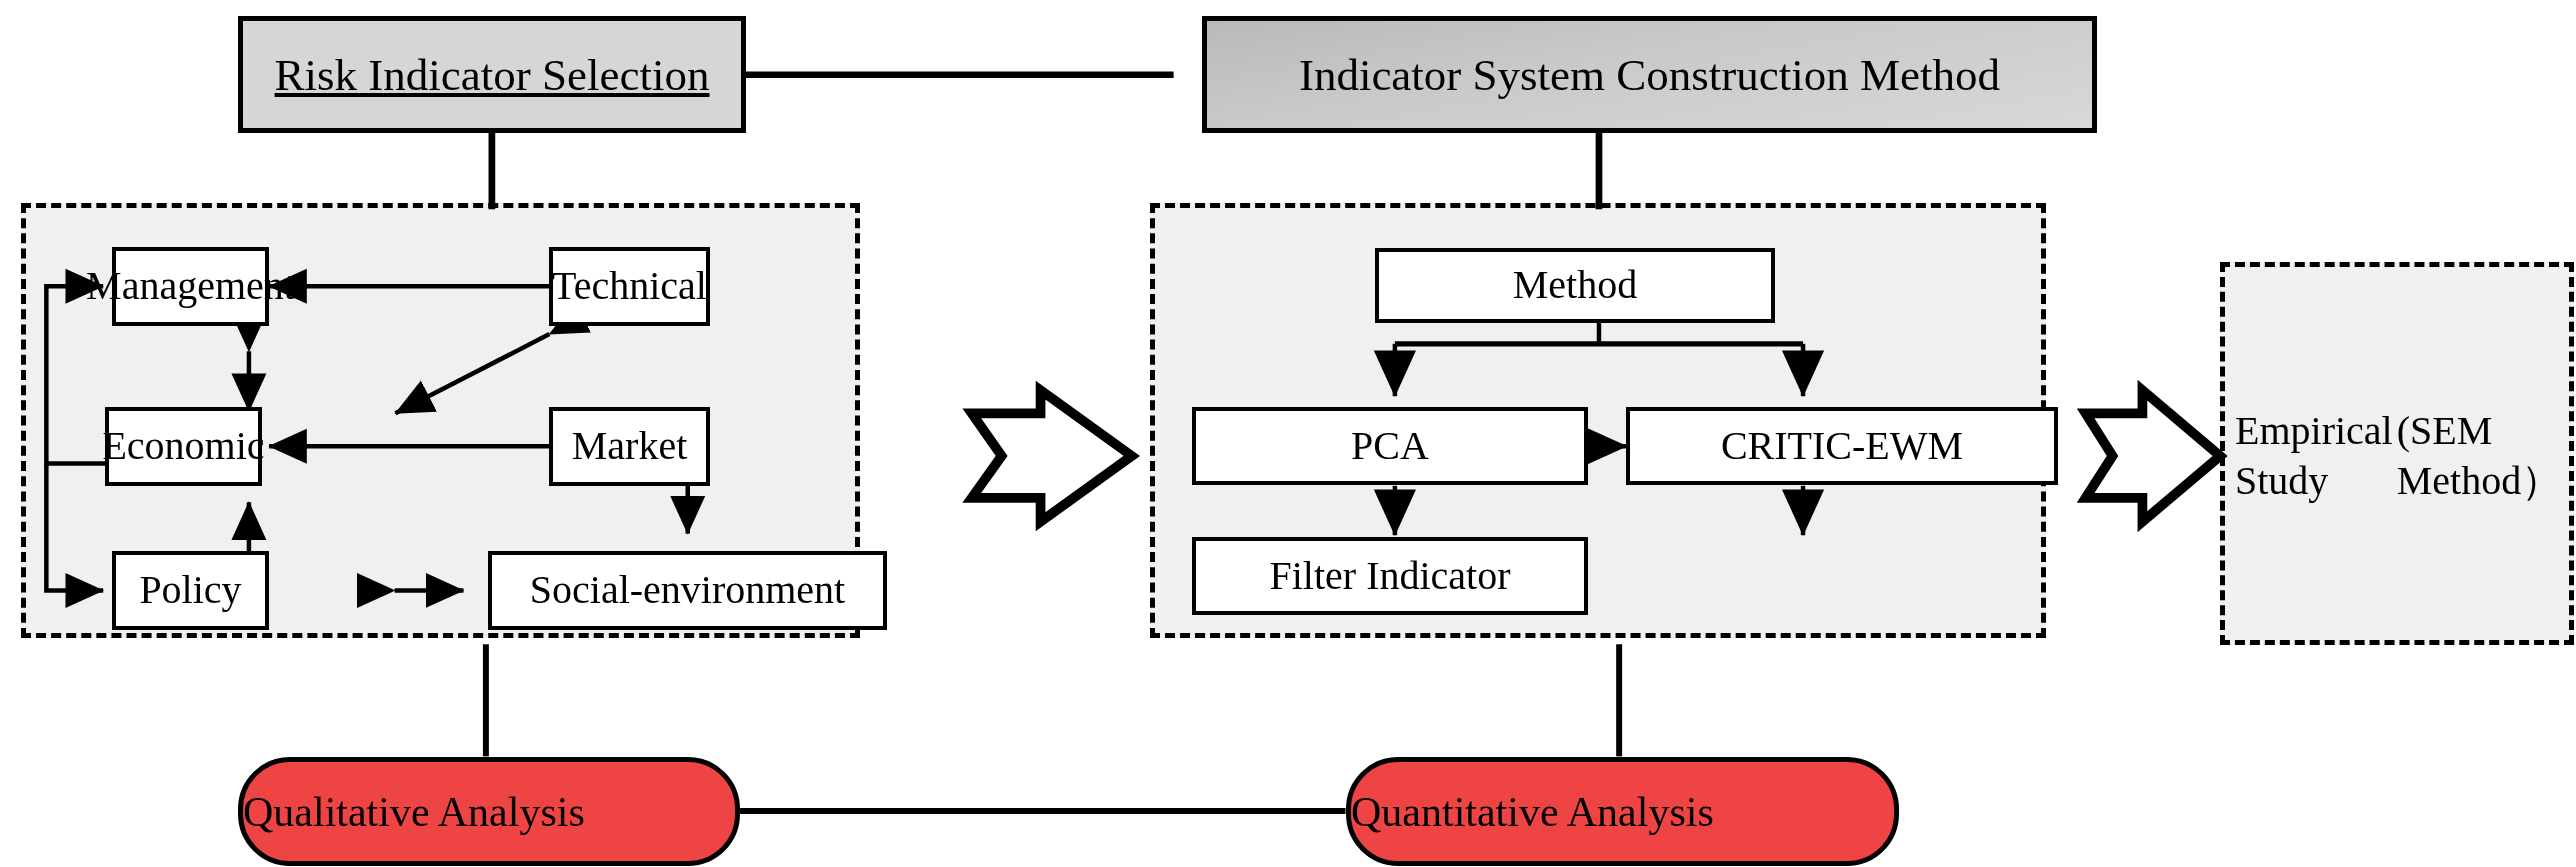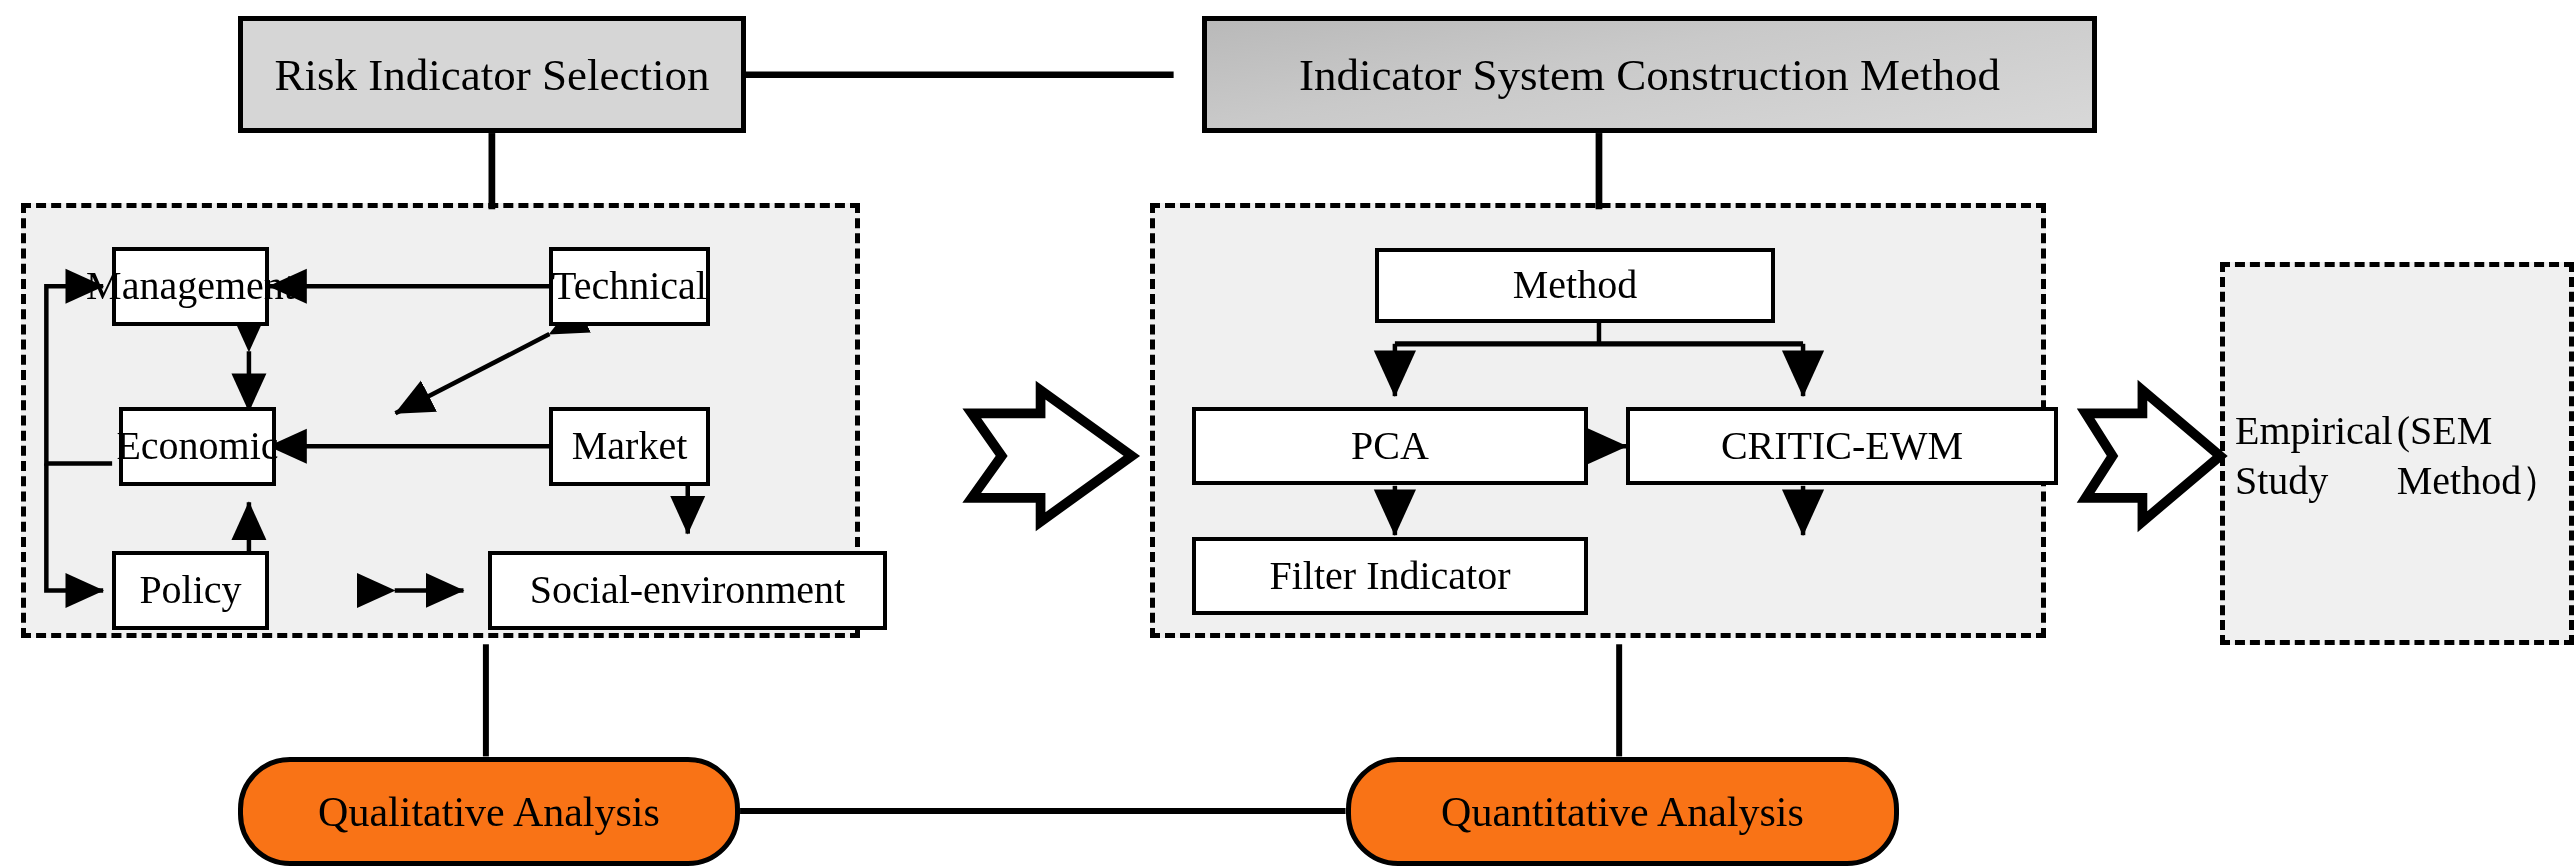--- a/index.html
+++ b/index.html
@@ -3,26 +3,26 @@
 <meta charset="utf-8">
 <style>
   html,body{margin:0;padding:0;background:#ffffff;}
   body{width:2576px;height:867px;overflow:hidden;font-family:"Liberation Serif",serif;}
   #stage{position:relative;width:2576px;height:867px;background:#fff;}
   svg.layer{position:absolute;left:0;top:0;width:2576px;height:867px;}
   .node{position:absolute;display:flex;align-items:center;justify-content:center;
         text-align:center;font-family:"Liberation Serif",serif;color:#000;
         box-sizing:border-box;line-height:1.12;}
   .whitebox{background:#ffffff;border:4.5px solid #000;font-size:40px;text-align:right;}
-  .headerbox{background:#d6d6d6;border:5.2px solid #000;font-size:45px;}
+  .headerbox{background:#d6d6d6;border:5.2px solid #000;font-size:45px;text-decoration:underline;}
   .gradbox{background:linear-gradient(170deg,#b9b9b9 0%,#c9c9c9 40%,#d8d8d8 100%);
            border:5.2px solid #000;font-size:45px;margin-left:28px;}
   .dashpanel{position:absolute;background:#f0f0f0;border:5.2px dashed #000;box-sizing:border-box;}
-  .pill{position:absolute;display:flex;align-items:center;justify-content:center;
-        background:#f97316;border:5.2px solid #000;border-radius:52px;
+  .pill{position:absolute;display:flex;align-items:center;
+        background:#ef4444;border:5.2px solid #000;border-radius:52px;
         font-size:42px;font-family:"Liberation Serif",serif;color:#000;box-sizing:border-box;}
   .semtext{position:absolute;display:flex;flex-direction:row;align-items:center;
            justify-content:center;font-size:40px;line-height:1.25;color:#000;}
 </style>
 </head>
 <body>
 
 <div id="stage">
 
   <div class="dashpanel" style="left:21px;top:203px;width:839px;height:435px;"></div>
@@ -102,21 +102,21 @@
   </div>
 
   <div class="node whitebox" style="left:112px;top:247px;width:157px;height:79px;">
     <span>Management</span>
   </div>
 
   <div class="node whitebox" style="left:549px;top:247px;width:161px;height:79px;">
     <span>Technical</span>
   </div>
 
-  <div class="node whitebox" style="left:119px;top:407px;width:157px;height:79px;">
+  <div class="node whitebox" style="left:105px;top:407px;width:157px;height:79px;">
     <span>Economic</span>
   </div>
 
   <div class="node whitebox" style="left:549px;top:407px;width:161px;height:79px;">
     <span>Market</span>
   </div>
 
   <div class="node whitebox" style="left:112px;top:551px;width:157px;height:79px;">
     <span>Policy</span>
   </div>

